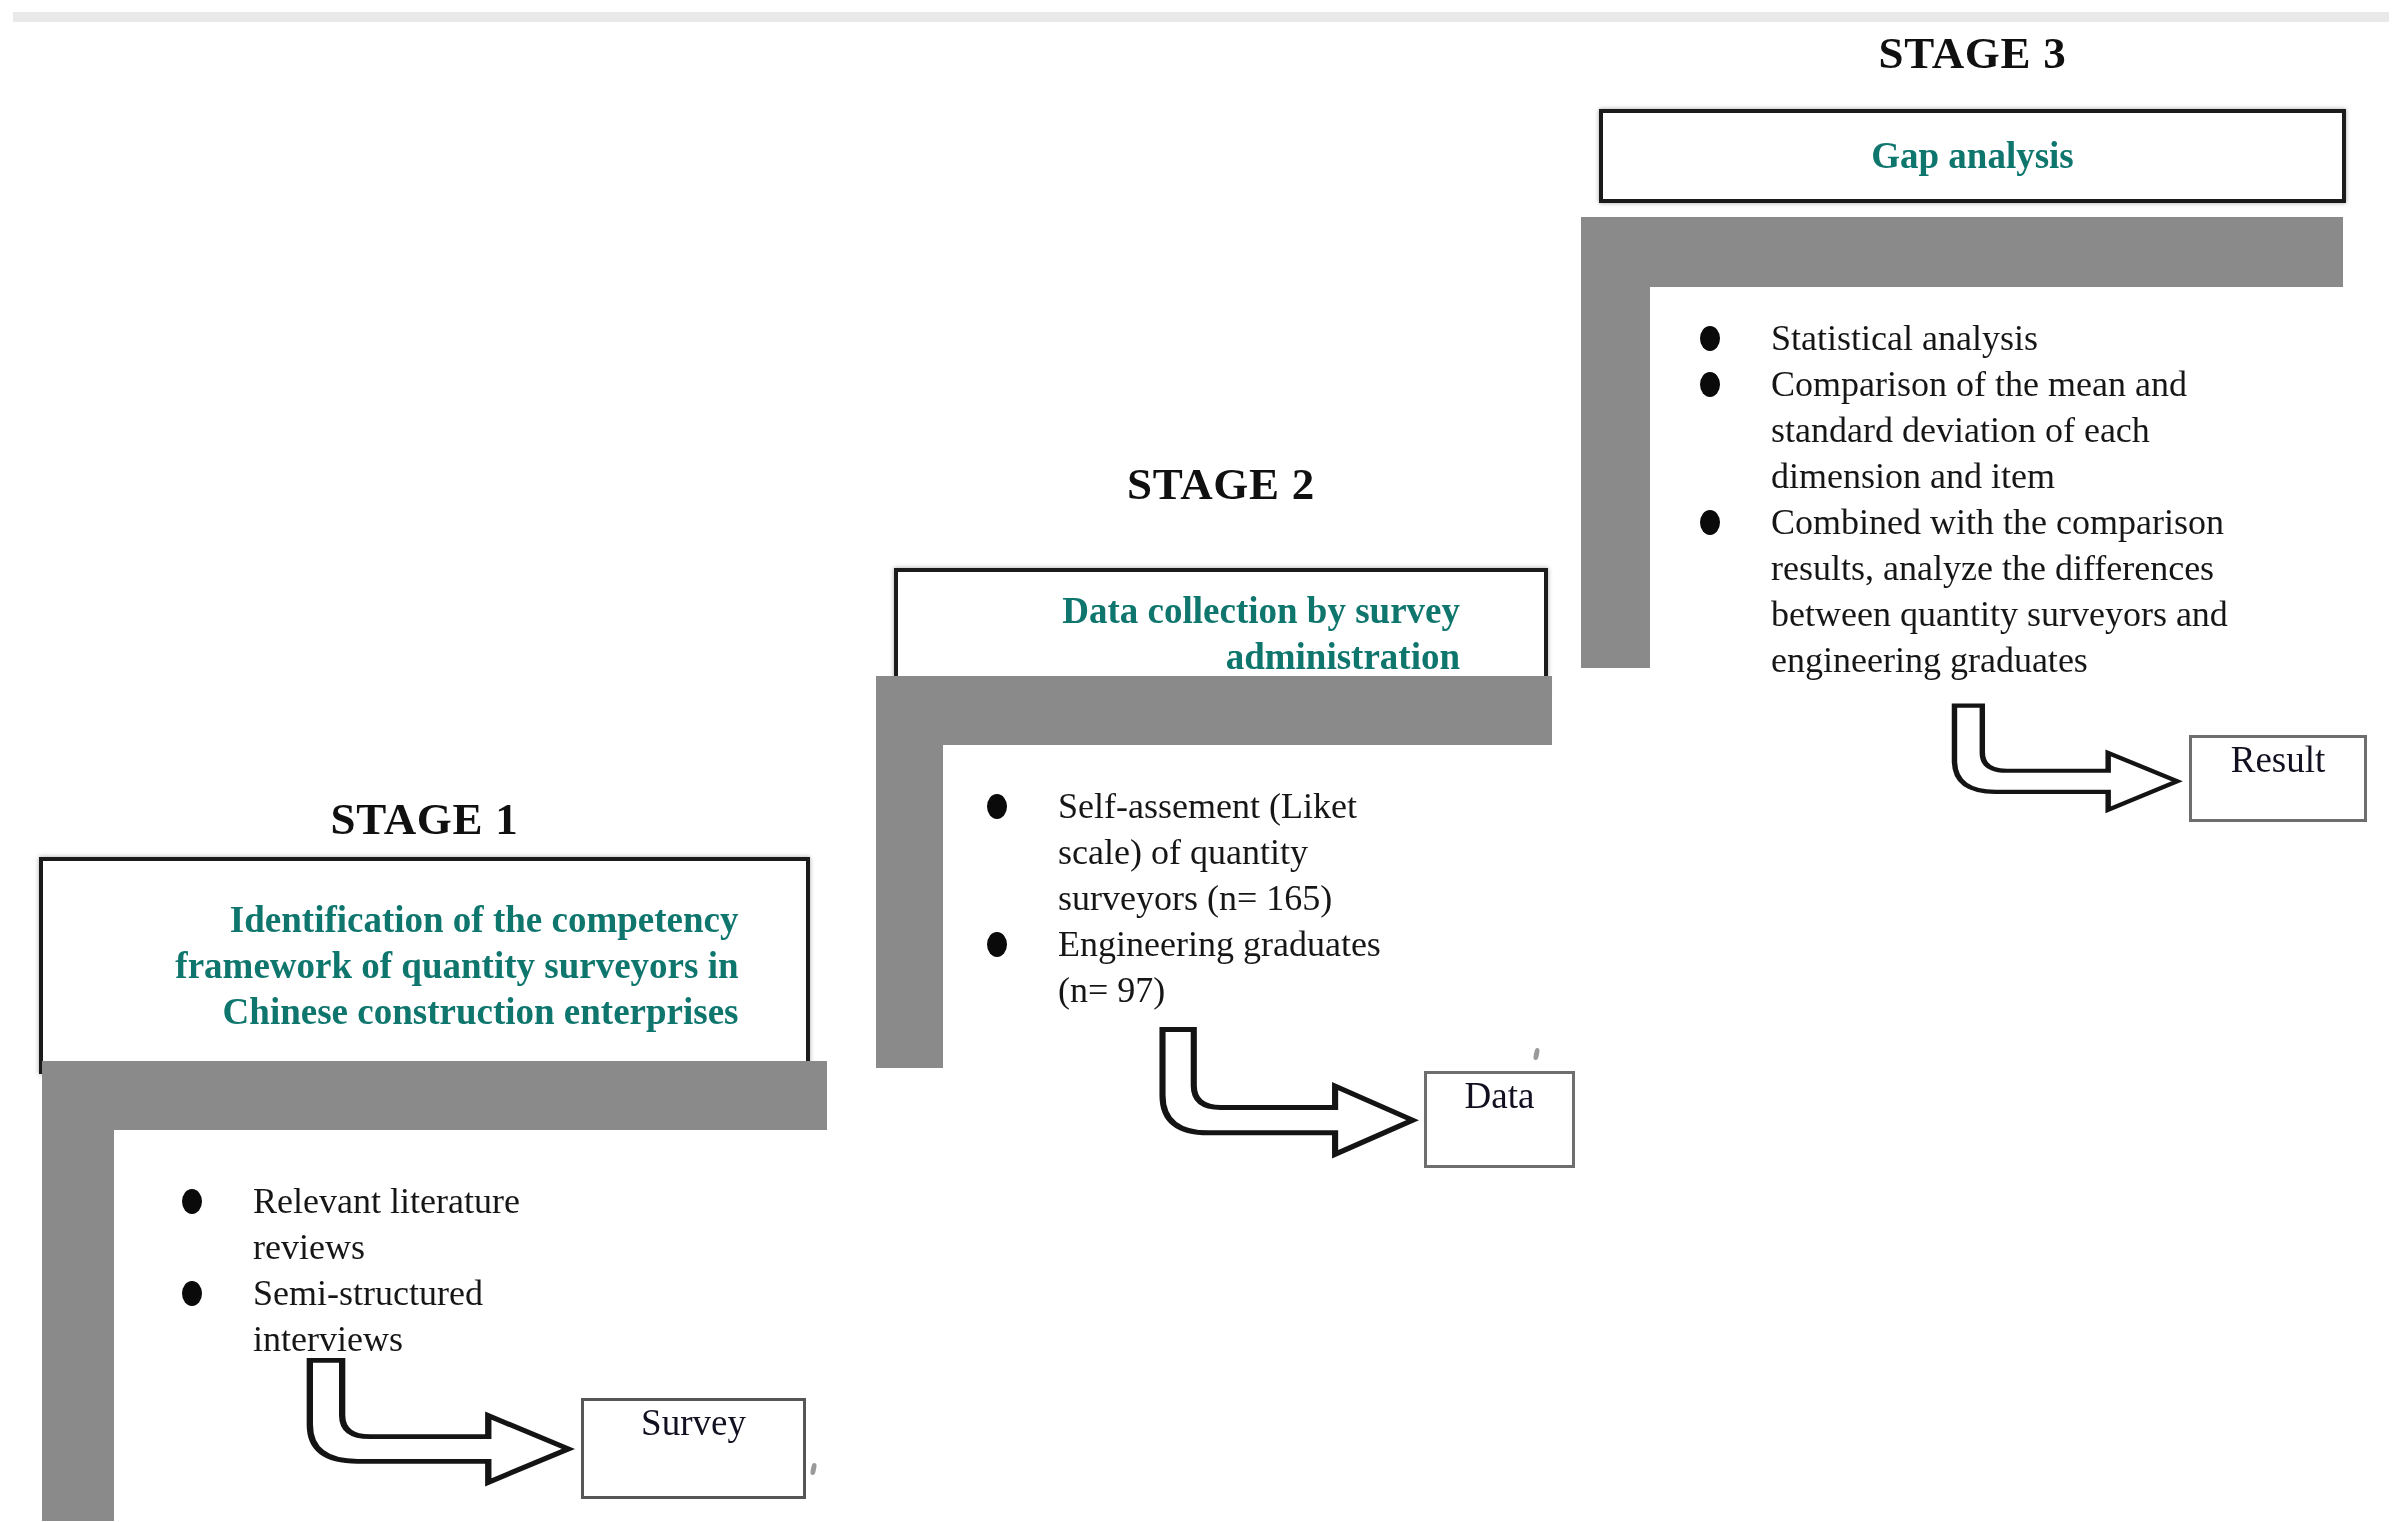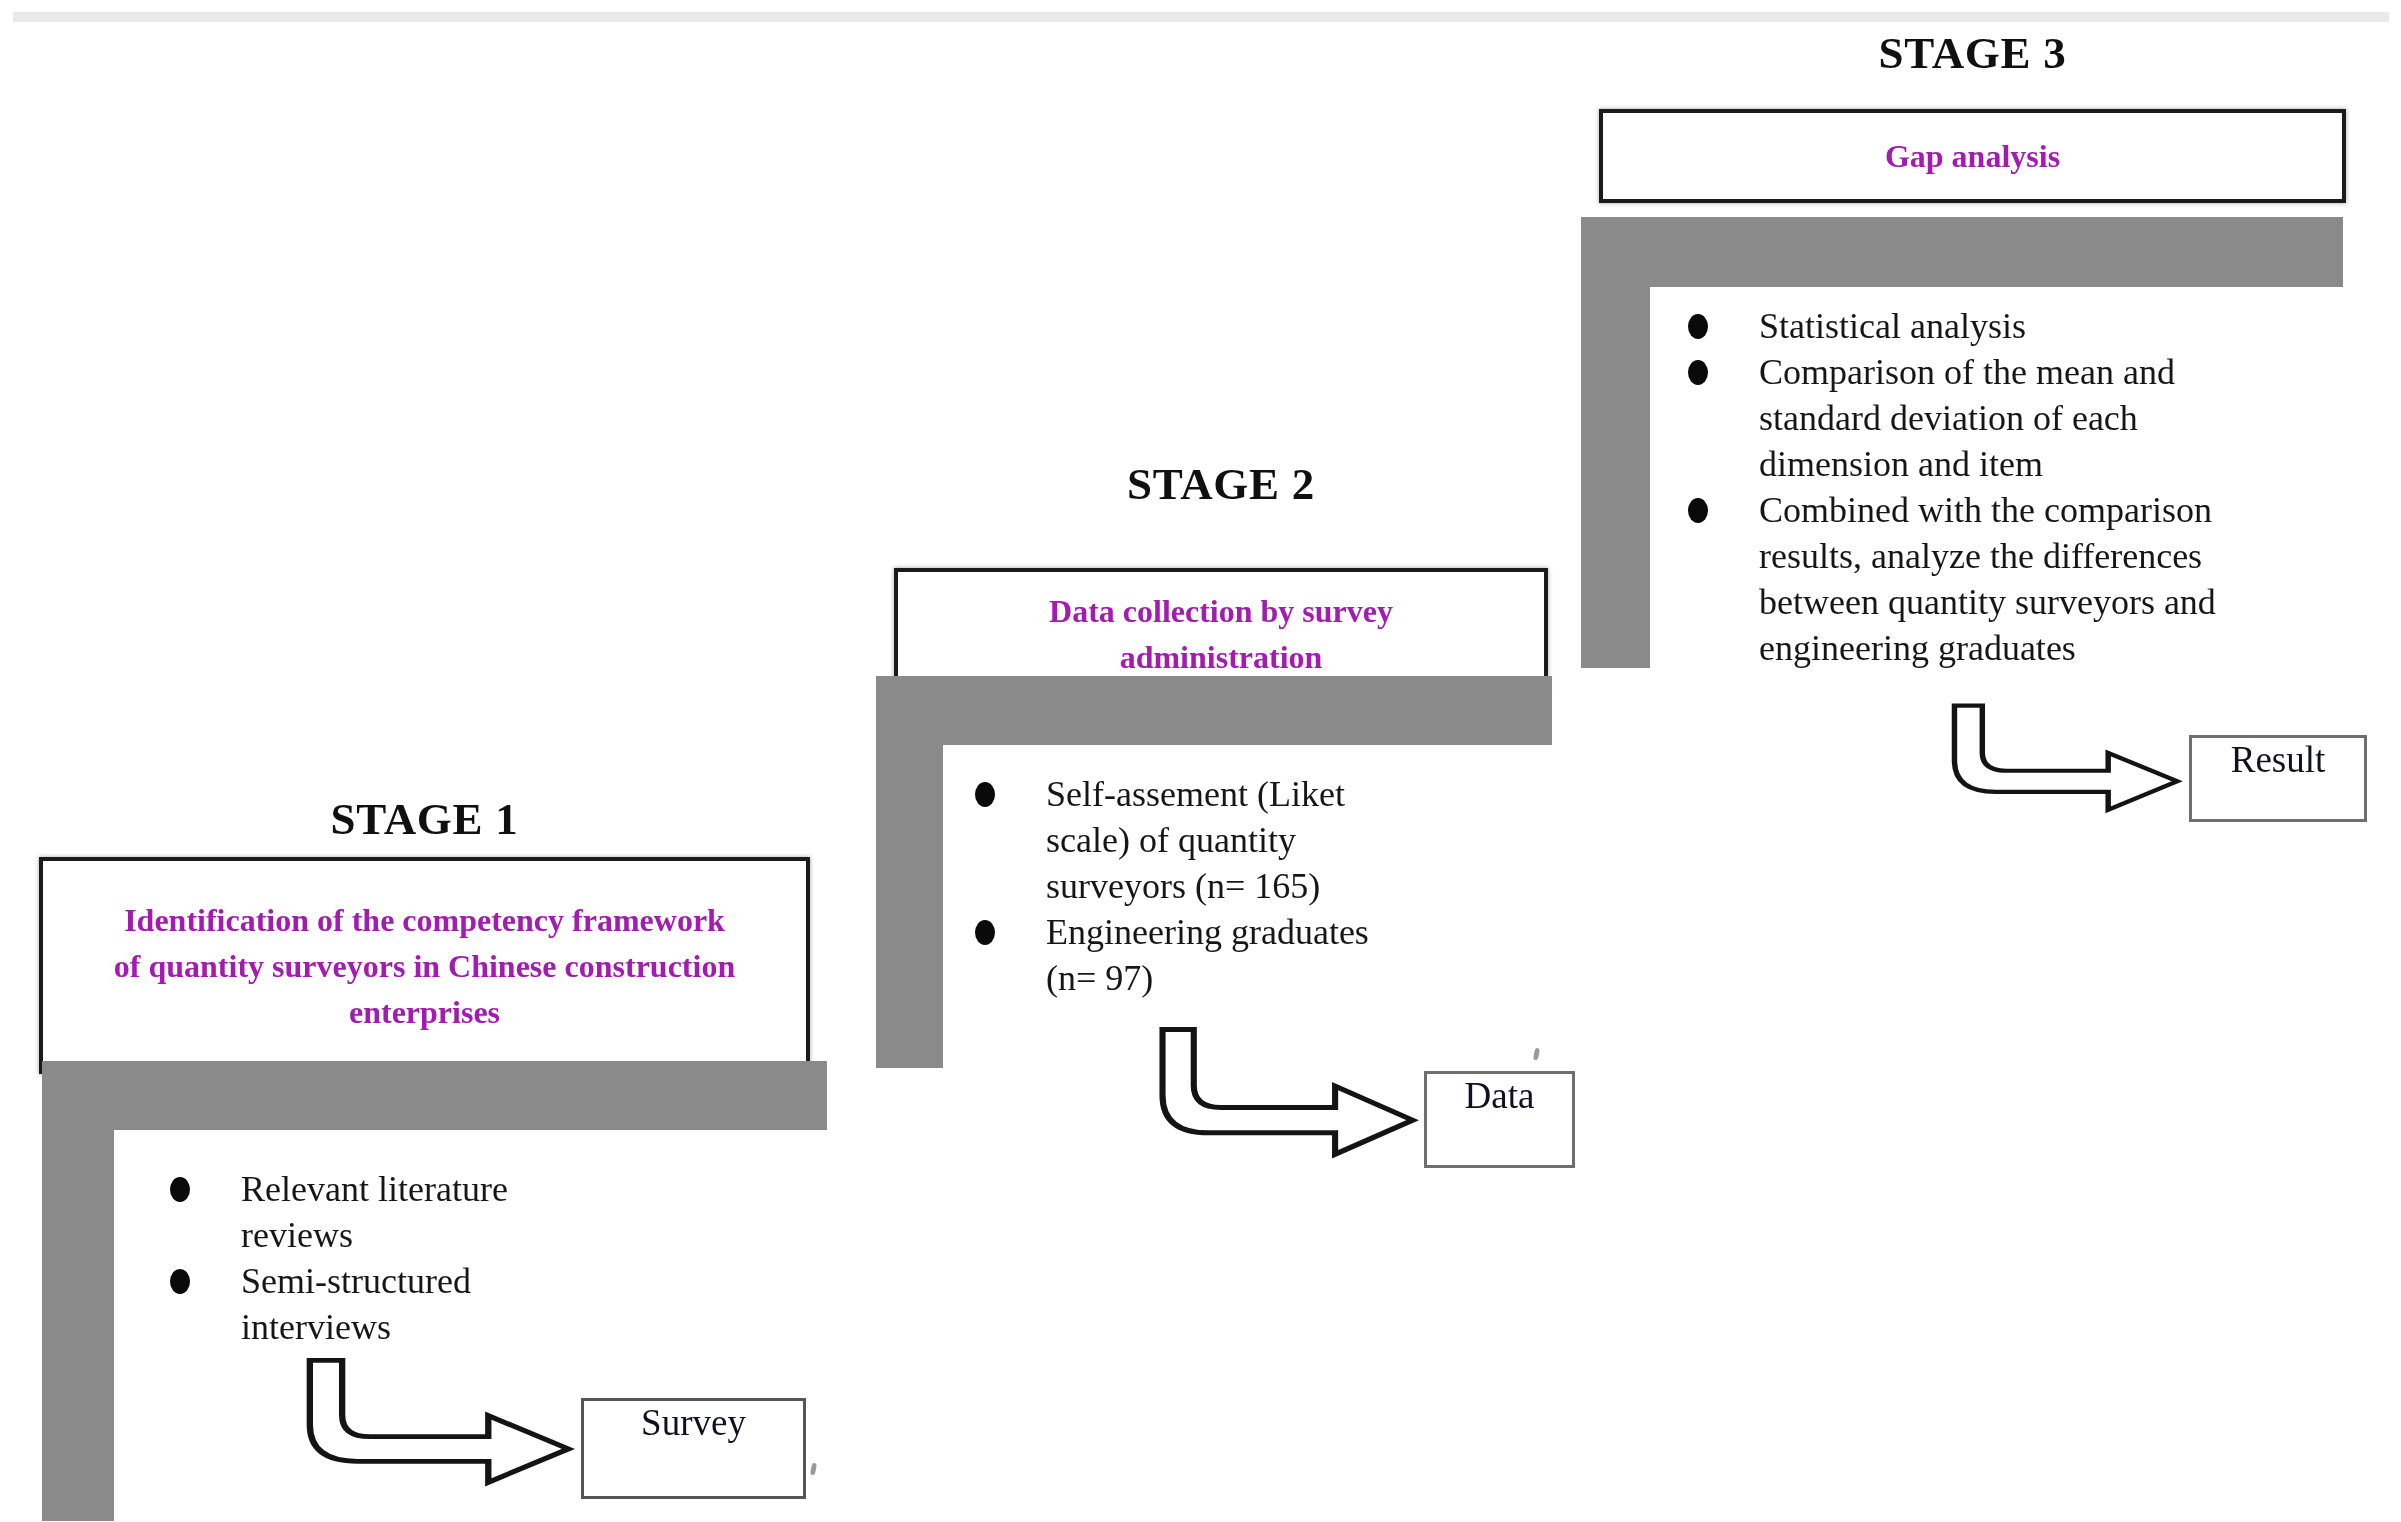--- a/index.html
+++ b/index.html
@@ -8,27 +8,27 @@
     font-family:"Liberation Serif","DejaVu Serif",serif;color:#141414;
   }
   .top-strip{position:absolute;left:12.7px;top:12px;width:2376px;height:9.7px;background:#e9e9e9;}
 
   .stage-title{
     position:absolute;text-align:center;font-weight:bold;font-size:45px;line-height:45px;
     letter-spacing:0.7px;color:#101010;
   }
   .headbox{
     position:absolute;background:#ffffff;border:4.5px solid #1b1b1b;box-sizing:border-box;
-    display:flex;align-items:center;justify-content:center;text-align:center;
-    font-weight:bold;font-size:32px;line-height:46px;color:#a21caf;
+    display:flex;align-items:center;justify-content:center;text-align:right;
+    font-weight:bold;font-size:37px;line-height:46px;color:#0f766e;
     box-shadow:0 0 4.5px rgba(0,0,0,0.35);
   }
   .bar{position:absolute;background:#8a8a8a;}
 
-  ul.bullets{position:absolute;margin:0;padding:0;list-style:none;}
+  ul.bullets{position:absolute;margin:12px;padding:0;list-style:none;}
   ul.bullets li{position:relative;padding-left:71px;font-size:36px;line-height:46px;color:#161616;}
   ul.bullets .dot{
     position:absolute;left:0;top:10.5px;width:20px;height:25.4px;border-radius:50%;background:#0a0a0a;
   }
   ul.bullets .txt{display:inline-block;vertical-align:top;}
   #s1-ul .txt{max-width:321px;}
   #s2-ul .txt{max-width:348px;}
   #s3-ul .txt{max-width:478px;}
 
   svg.arrow{position:absolute;overflow:visible;}

